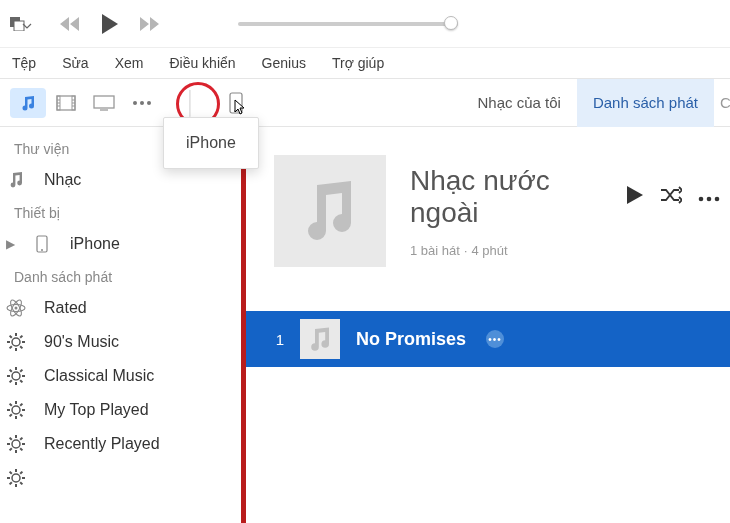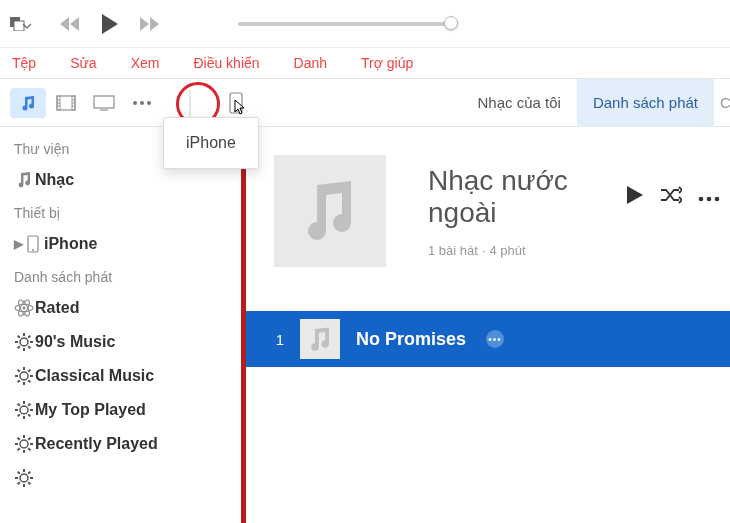--- a/index.html
+++ b/index.html
@@ -5,21 +5,21 @@
 * { margin: 0; padding: 0; box-sizing: border-box; font-family: "Segoe UI", Arial, sans-serif; }
 body { background: #fff; width: 730px; height: 523px; overflow: hidden; color: #333; }
 
 .titlebar { height: 48px; display: flex; align-items: center; padding: 0 10px; gap: 6px; border-bottom: 1px solid #eee; }
 .titlebar .winicon { width: 22px; height: 16px; display: flex; align-items: center; }
 .playback { display: flex; align-items: center; gap: 18px; margin-left: 20px; }
 .pb-btn svg { display: block; }
 .seek { margin-left: 70px; width: 220px; height: 4px; background: #ccc; position: relative; border-radius: 2px; }
 .seek .thumb { position: absolute; right: 0; top: -6px; width: 14px; height: 14px; border-radius: 50%; background: #fff; border: 1px solid #bbb; box-shadow: 0 1px 2px rgba(0,0,0,0.2); }
 
-.menubar { height: 30px; display: flex; align-items: center; padding: 0 12px; gap: 34px; font-size: 14px; color: #ef4444; }
+.menubar { height: 30px; display: flex; align-items: center; padding: 0 12px; gap: 26px; font-size: 14px; color: #404040; }
 .menubar span { cursor: default; }
 
 .topsplit { height: 1px; background: #e5e5e5; }
 
 .toolbar { height: 48px; display: flex; align-items: center; border-bottom: 1px solid #e5e5e5; position: relative; }
 .viewbtns { display: flex; align-items: center; margin-left: 10px; gap: 2px; }
 .vb { width: 36px; height: 30px; display: flex; align-items: center; justify-content: center; border-radius: 4px; }
 .vb.active { background: #d7eaff; }
 .sep { margin-left: 24px; color: #e0e0e0; font-size: 22px; }
 .devicebtn { width: 40px; height: 30px; display: flex; align-items: center; justify-content: center; margin-left: 18px; position: relative; }
@@ -29,26 +29,26 @@
 .rtab { padding: 0 16px; height: 48px; display: flex; align-items: center; font-size: 15px; color: #555; }
 .rtab.active { background: #e3eefb; color: #2a5fa8; }
 .rtab.cut { width: 16px; padding: 0 6px; color: #999; }
 
 .tooltip { position: absolute; left: 163px; top: 38px; background: #fff; border: 1px solid #ddd; box-shadow: 0 4px 12px rgba(0,0,0,0.15); padding: 16px 22px; font-size: 16px; color: #444; border-radius: 2px; z-index: 5; }
 
 .main { display: flex; height: calc(523px - 48px - 30px - 1px - 48px); }
 
 .sidebar { width: 246px; border-right: 5px solid #b91c1c; overflow-y: auto; padding-top: 6px; }
 .section-header { font-size: 14px; color: #888; padding: 8px 14px 6px; }
-.item { display: flex; align-items: center; height: 34px; padding: 0 14px; gap: 1px; font-size: 16px; color: #333; cursor: default; font-weight: bold; }
+.item { display: flex; align-items: center; height: 34px; padding: 0 6px; gap: 18px; font-size: 16px; color: #333; cursor: default; }
 .item .chev { color: #888; font-size: 12px; width: 8px; }
 .icon { width: 20px; display: flex; align-items: center; justify-content: center; flex-shrink: 0; }
 
 .content { flex: 1; padding: 28px 10px 0 28px; position: relative; }
-.header { display: flex; align-items: center; gap: 42px; }
+.header { display: flex; align-items: center; gap: 24px; }
 .artwork { width: 112px; height: 112px; background: #e9e9e9; display: flex; align-items: center; justify-content: center; }
 .hinfo { flex: 1; }
 .htitle-row { display: flex; align-items: center; gap: 14px; }
 .htitle { font-size: 28px; color: #555; font-weight: 400; }
 .hicons { display: flex; gap: 16px; margin-left: auto; align-items: center; }
 .hsub { font-size: 13px; color: #999; margin-top: 14px; }
 
 .tracklist { margin-top: 44px; margin-left: -28px; margin-right: -10px; }
 .track { height: 56px; background: #1463c6; color: #fff; display: flex; align-items: center; padding: 0 24px; gap: 16px; }
 .track .num { font-size: 15px; width: 14px; text-align: right; }
@@ -87,21 +87,21 @@
   <div class="seek">
       <div class="thumb"></div>
     </div>
 </div>
 
 <div class="menubar">
   <span>Tệp</span>
   <span>Sửa</span>
   <span>Xem</span>
   <span>Điều khiển</span>
-  <span>Danh</span>
+  <span>Genius</span>
   <span>Trợ giúp</span>
 </div>
 
 <div class="topsplit"></div>
 
 <div class="toolbar">
   <div class="viewbtns">
     <div class="vb active">
         <svg width="18" height="18">
           <path d="M6 3 L15 2 L15 12 A2.5 2.5 0 1 1 12.5 9.5 L12.5 5 L8.5 5.5 L8.5 14 A2.5 2.5 0 1 1 6 11.5 Z" fill="#3a82e0"></path>

